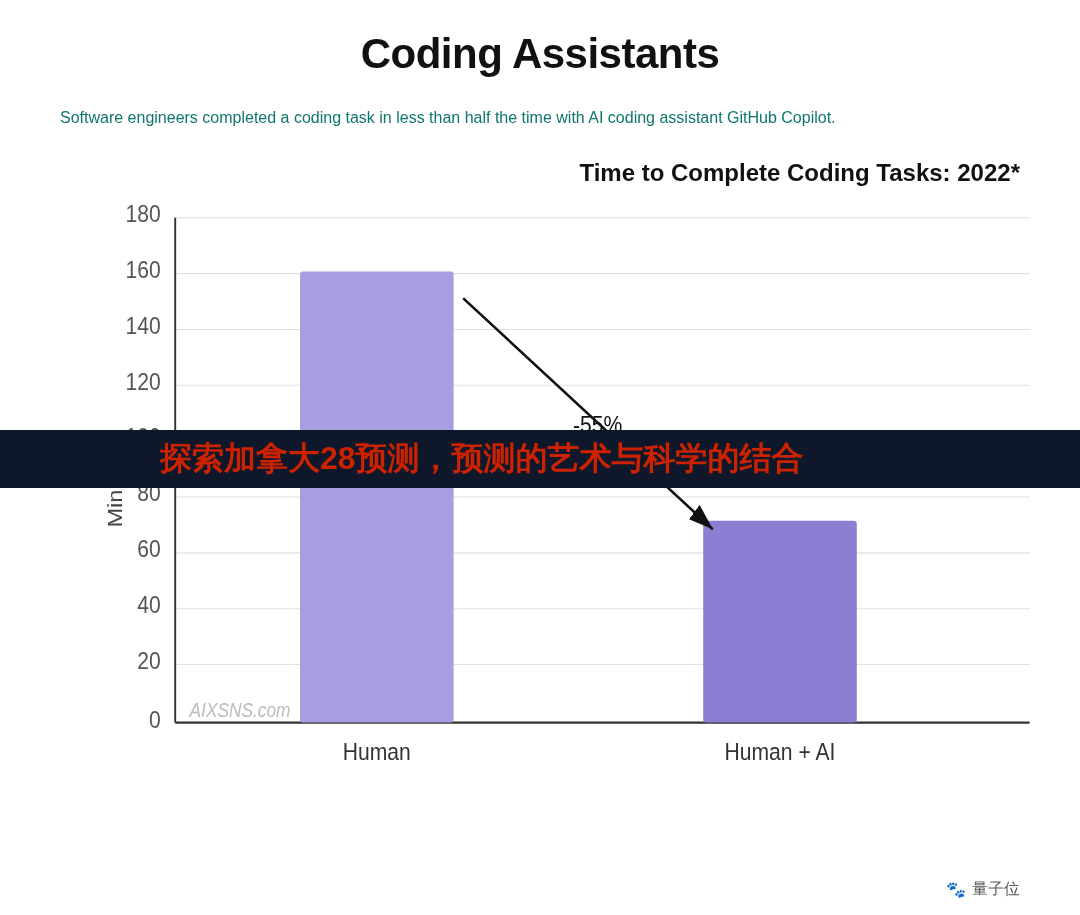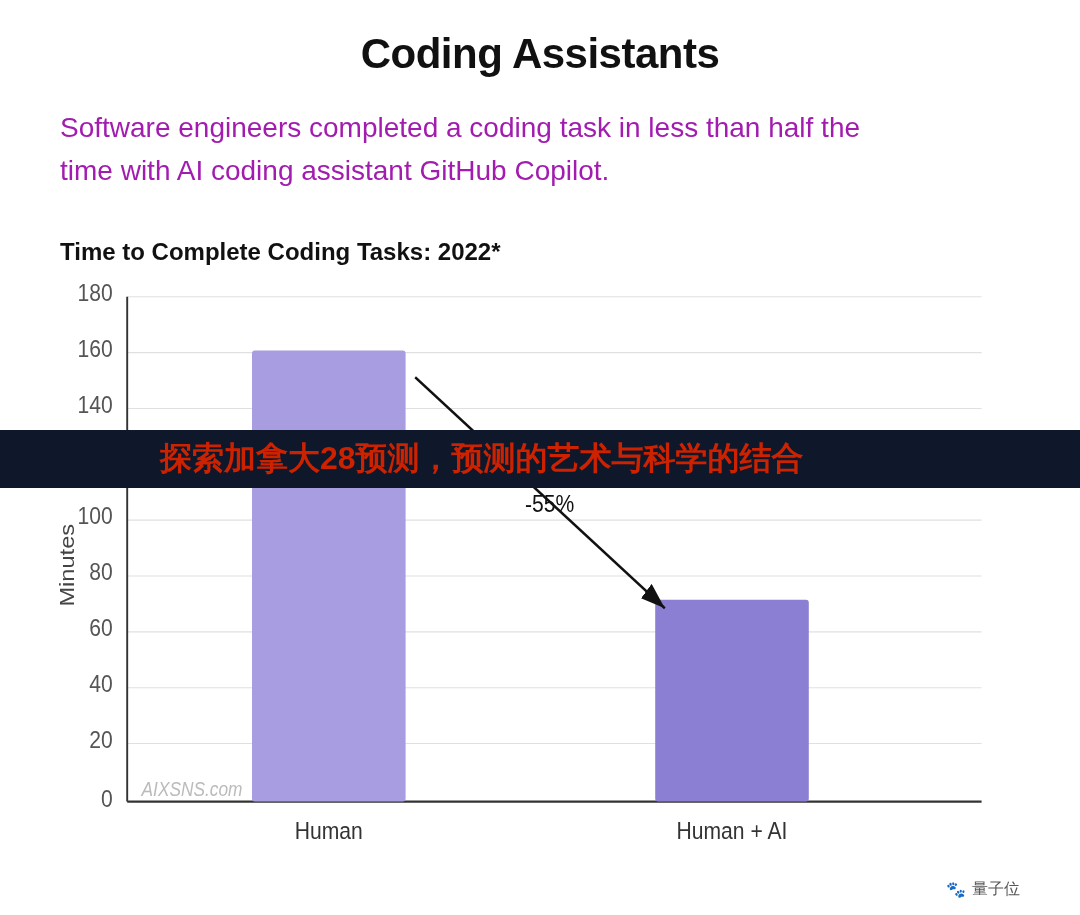--- a/index.html
+++ b/index.html
@@ -23,40 +23,41 @@
     .title {
       text-align: center;
       font-size: 42px;
       font-weight: 800;
       color: #111111;
       margin-bottom: 28px;
       letter-spacing: -0.5px;
     }
 
     .description {
-      font-size: 28px;
-      color: #a21caf;
+      font-size: 16px;
+      color: #0f766e;
       line-height: 1.55;
-      margin-bottom: 45px;
+      margin-bottom: 28px;
       max-width: 820px;
     }
 
     .chart-title {
-      text-align: left;
+      text-align: right;
       font-size: 24px;
       font-weight: 700;
       color: #111111;
       margin-bottom: 20px;
       margin-top: 20px;
     }
 
     .chart-wrapper {
       position: relative;
       width: 100%;
       height: 580px;
+      margin-left: 48px;
     }
 
     
     .logo {
       position: absolute;
       bottom: 15px;
       right: 60px;
       font-size: 16px;
       color: #555;
       display: flex;

